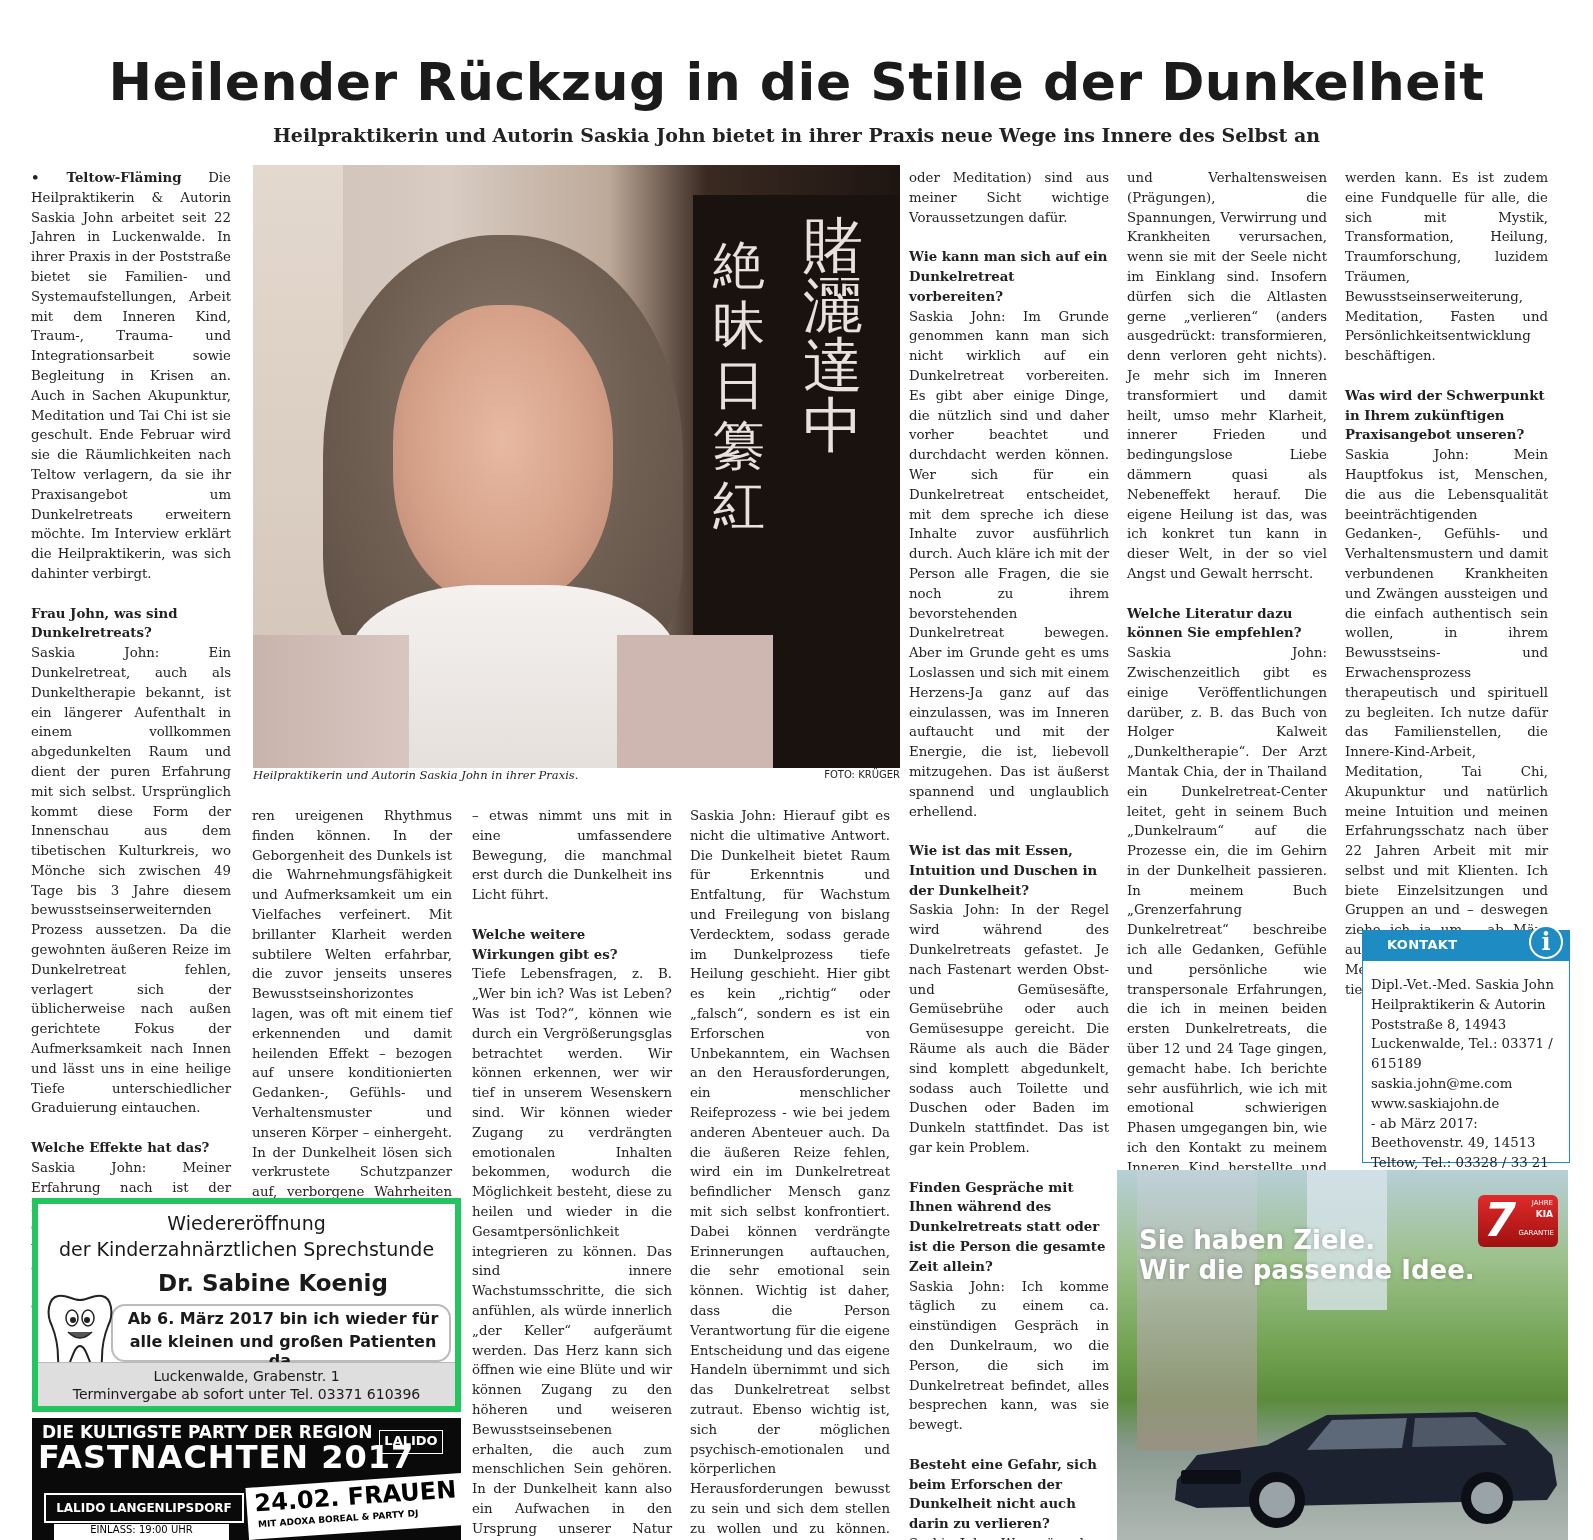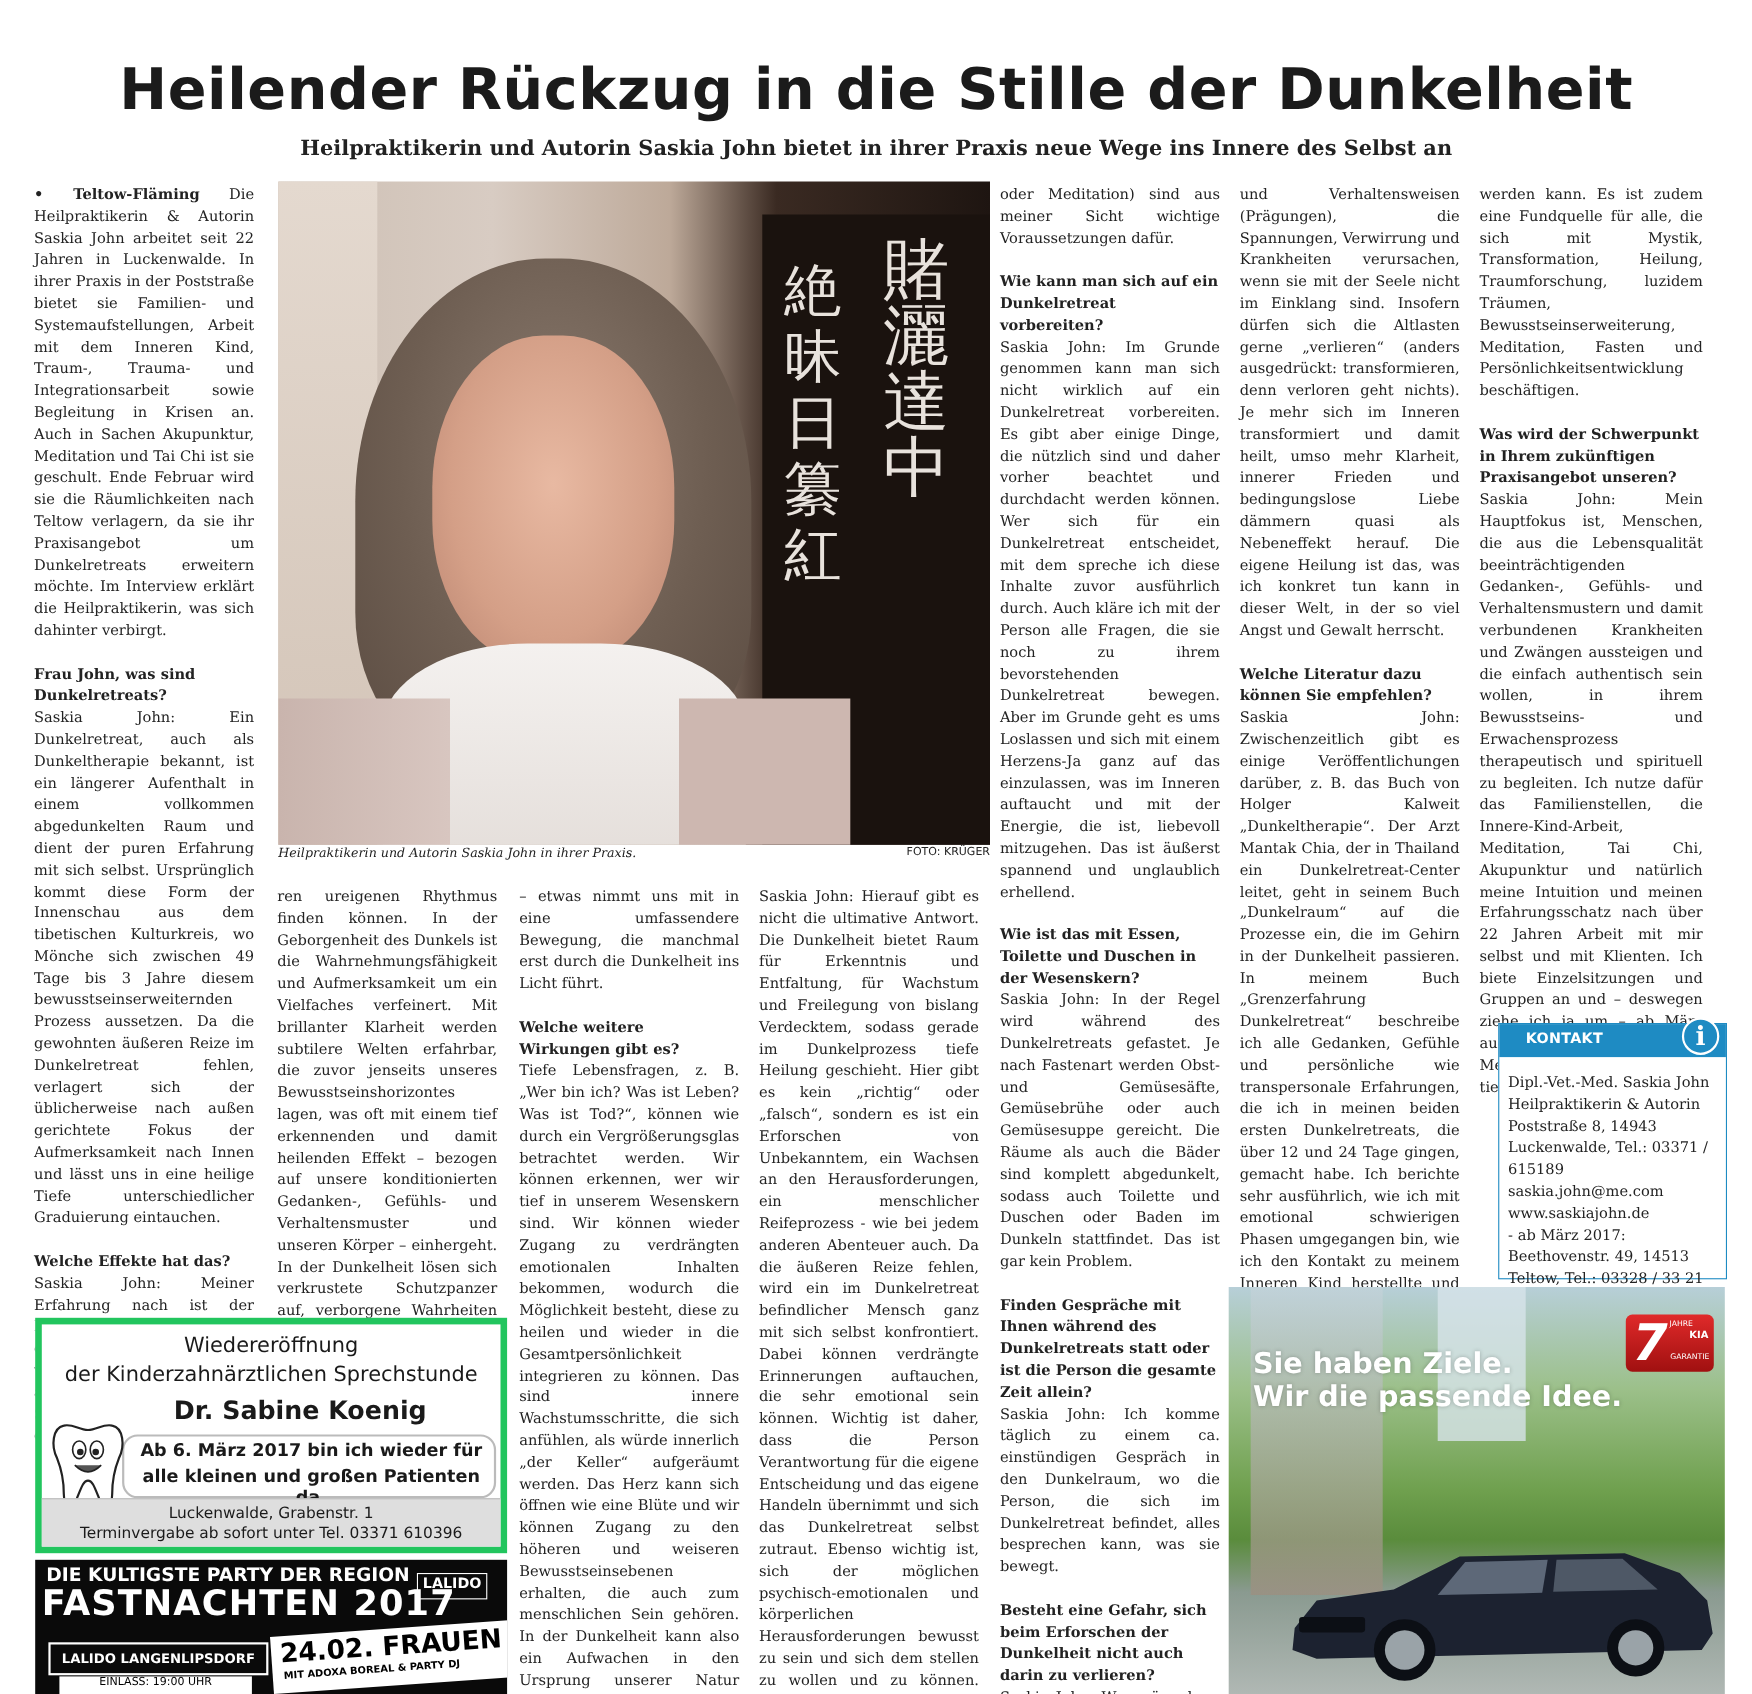--- a/index.html
+++ b/index.html
@@ -63,21 +63,21 @@
   .ad-party .band .s { position: absolute; left: 10px; top: 32px; font-size: 9px; font-weight: bold; }
 
   .ad-car { position: absolute; left: 1117px; top: 1170px; width: 451px; height: 370px; overflow: hidden;
     background: linear-gradient(180deg, #b7cfd8 0%, #9cc08a 25%, #6fa04e 50%, #5a8c3c 62%, #8a9a90 75%, #b0b8b4 100%); }
   .ad-car .bldg { position: absolute; left: 20px; top: 0; width: 120px; height: 280px; background: linear-gradient(180deg,#c4d3da,#9e8e7e); opacity: 0.7; }
   .ad-car .bldg2 { position: absolute; left: 190px; top: 0; width: 80px; height: 140px; background: #d7e3ea; opacity: 0.8; }
   .ad-car .slogan { position: absolute; left: 22px; top: 55px; color: #fff; font-family: "DejaVu Sans", sans-serif; font-size: 26px; font-weight: bold; line-height: 30px; text-shadow: 0 0 4px rgba(0,0,0,0.25); }
   .ad-car .badge { position: absolute; right: 10px; top: 25px; width: 80px; height: 52px; background: linear-gradient(180deg,#e02a2a,#a01010); border-radius: 6px; color: #fff; font-family: "DejaVu Sans", sans-serif; }
   .ad-car .badge .seven { position: absolute; left: 6px; top: -2px; font-size: 46px; font-weight: bold; font-style: italic; }
   .ad-car .badge .kia { position: absolute; right: 5px; top: 14px; font-size: 9px; font-weight: bold; }
-  .ad-car .badge .jahre { position: absolute; right: 19px; top: 4px; font-size: 7px; padding-left: 32px; }
+  .ad-car .badge .jahre { position: absolute; right: 5px; top: 4px; font-size: 7px; padding-left: 32px; }
   .ad-car .badge .gar { position: absolute; right: 4px; top: 34px; font-size: 7px; }
   .ad-car .car { position: absolute; left: 40px; top: 230px; width: 410px; height: 130px; }
 </style>
 </head>
 <body>
 
 <h1 class="headline">Heilender Rückzug in die Stille der Dunkelheit</h1>
 <div class="subline">Heilpraktikerin und Autorin Saskia John bietet in ihrer Praxis neue Wege ins Innere des Selbst an</div>
 
 <div class="col" style="left:31px; top:168px; width:200px;">
@@ -116,21 +116,21 @@
 </div>
 
 <div class="col" style="left:690px; top:806px; width:200px;">
   <p>Saskia John: Hierauf gibt es nicht die ultimative Antwort. Die Dunkelheit bietet Raum für Erkenntnis und Entfaltung, für Wachstum und Freilegung von bislang Verdecktem, sodass gerade im Dunkelprozess tiefe Heilung geschieht. Hier gibt es kein „richtig“ oder „falsch“, sondern es ist ein Erforschen von Unbekanntem, ein Wachsen an den Herausforderungen, ein menschlicher Reifeprozess - wie bei jedem anderen Abenteuer auch. Da die äußeren Reize fehlen, wird ein im Dunkelretreat befindlicher Mensch ganz mit sich selbst konfrontiert. Dabei können verdrängte Erinnerungen auftauchen, die sehr emotional sein können. Wichtig ist daher, dass die Person Verantwortung für die eigene Entscheidung und das eigene Handeln übernimmt und sich das Dunkelretreat selbst zutraut. Ebenso wichtig ist, sich der möglichen psychisch-emotionalen und körperlichen Herausforderungen bewusst zu sein und sich dem stellen zu wollen und zu können. Eine körperlich gute Verfassung, eine stabile Persönlichkeit und Erfahrungen in der Innenschau (z. B. durch Autogenes Training</p>
 </div>
 
 <div class="col" style="left:909px; top:168px; width:200px;">
   <p>oder Meditation) sind aus meiner Sicht wichtige Voraussetzungen dafür.</p>
   <p class="q">Wie kann man sich auf ein Dunkelretreat vorbereiten?</p>
   <p>Saskia John: Im Grunde genommen kann man sich nicht wirklich auf ein Dunkelretreat vorbereiten. Es gibt aber einige Dinge, die nützlich sind und daher vorher beachtet und durchdacht werden können. Wer sich für ein Dunkelretreat entscheidet, mit dem spreche ich diese Inhalte zuvor ausführlich durch. Auch kläre ich mit der Person alle Fragen, die sie noch zu ihrem bevorstehenden Dunkelretreat bewegen. Aber im Grunde geht es ums Loslassen und sich mit einem Herzens-Ja ganz auf das einzulassen, was im Inneren auftaucht und mit der Energie, die ist, liebevoll mitzugehen. Das ist äußerst spannend und unglaublich erhellend.</p>
-  <p class="q">Wie ist das mit Essen, Toilette und Duschen in der Wesenskern?</p>
+  <p class="q">Wie ist das mit Essen, Intuition und Duschen in der Dunkelheit?</p>
   <p>Saskia John: In der Regel wird während des Dunkelretreats gefastet. Je nach Fastenart werden Obst- und Gemüsesäfte, Gemüsebrühe oder auch Gemüsesuppe gereicht. Die Räume als auch die Bäder sind komplett abgedunkelt, sodass auch Toilette und Duschen oder Baden im Dunkeln stattfindet. Das ist gar kein Problem.</p>
   <p class="q">Finden Gespräche mit Ihnen während des Dunkelretreats statt oder ist die Person die gesamte Zeit allein?</p>
   <p>Saskia John: Ich komme täglich zu einem ca. einstündigen Gespräch in den Dunkelraum, wo die Person, die sich im Dunkelretreat befindet, alles besprechen kann, was sie bewegt.</p>
   <p class="q">Besteht eine Gefahr, sich beim Erforschen der Dunkelheit nicht auch darin zu verlieren?</p>
   <p>Saskia John: Was wäre denn das „Etwas“, das sich „verliert“, wenn es denn so sein sollte? Meine Erfahrung ist: die Dunkelheit führt mich immer näher an das heran, was ich im tiefsten Inneren bin. Was sich „verliert“, sind in der Kindheit übernommene Glaubenssätze</p>
 </div>
 
 <div class="col" style="left:1127px; top:168px; width:200px;">
   <p>und Verhaltensweisen (Prägungen), die Spannungen, Verwirrung und Krankheiten verursachen, wenn sie mit der Seele nicht im Einklang sind. Insofern dürfen sich die Altlasten gerne „verlieren“ (anders ausgedrückt: transformieren, denn verloren geht nichts). Je mehr sich im Inneren transformiert und damit heilt, umso mehr Klarheit, innerer Frieden und bedingungslose Liebe dämmern quasi als Nebeneffekt herauf. Die eigene Heilung ist das, was ich konkret tun kann in dieser Welt, in der so viel Angst und Gewalt herrscht.</p>
   <p class="q">Welche Literatur dazu können Sie empfehlen?</p>

